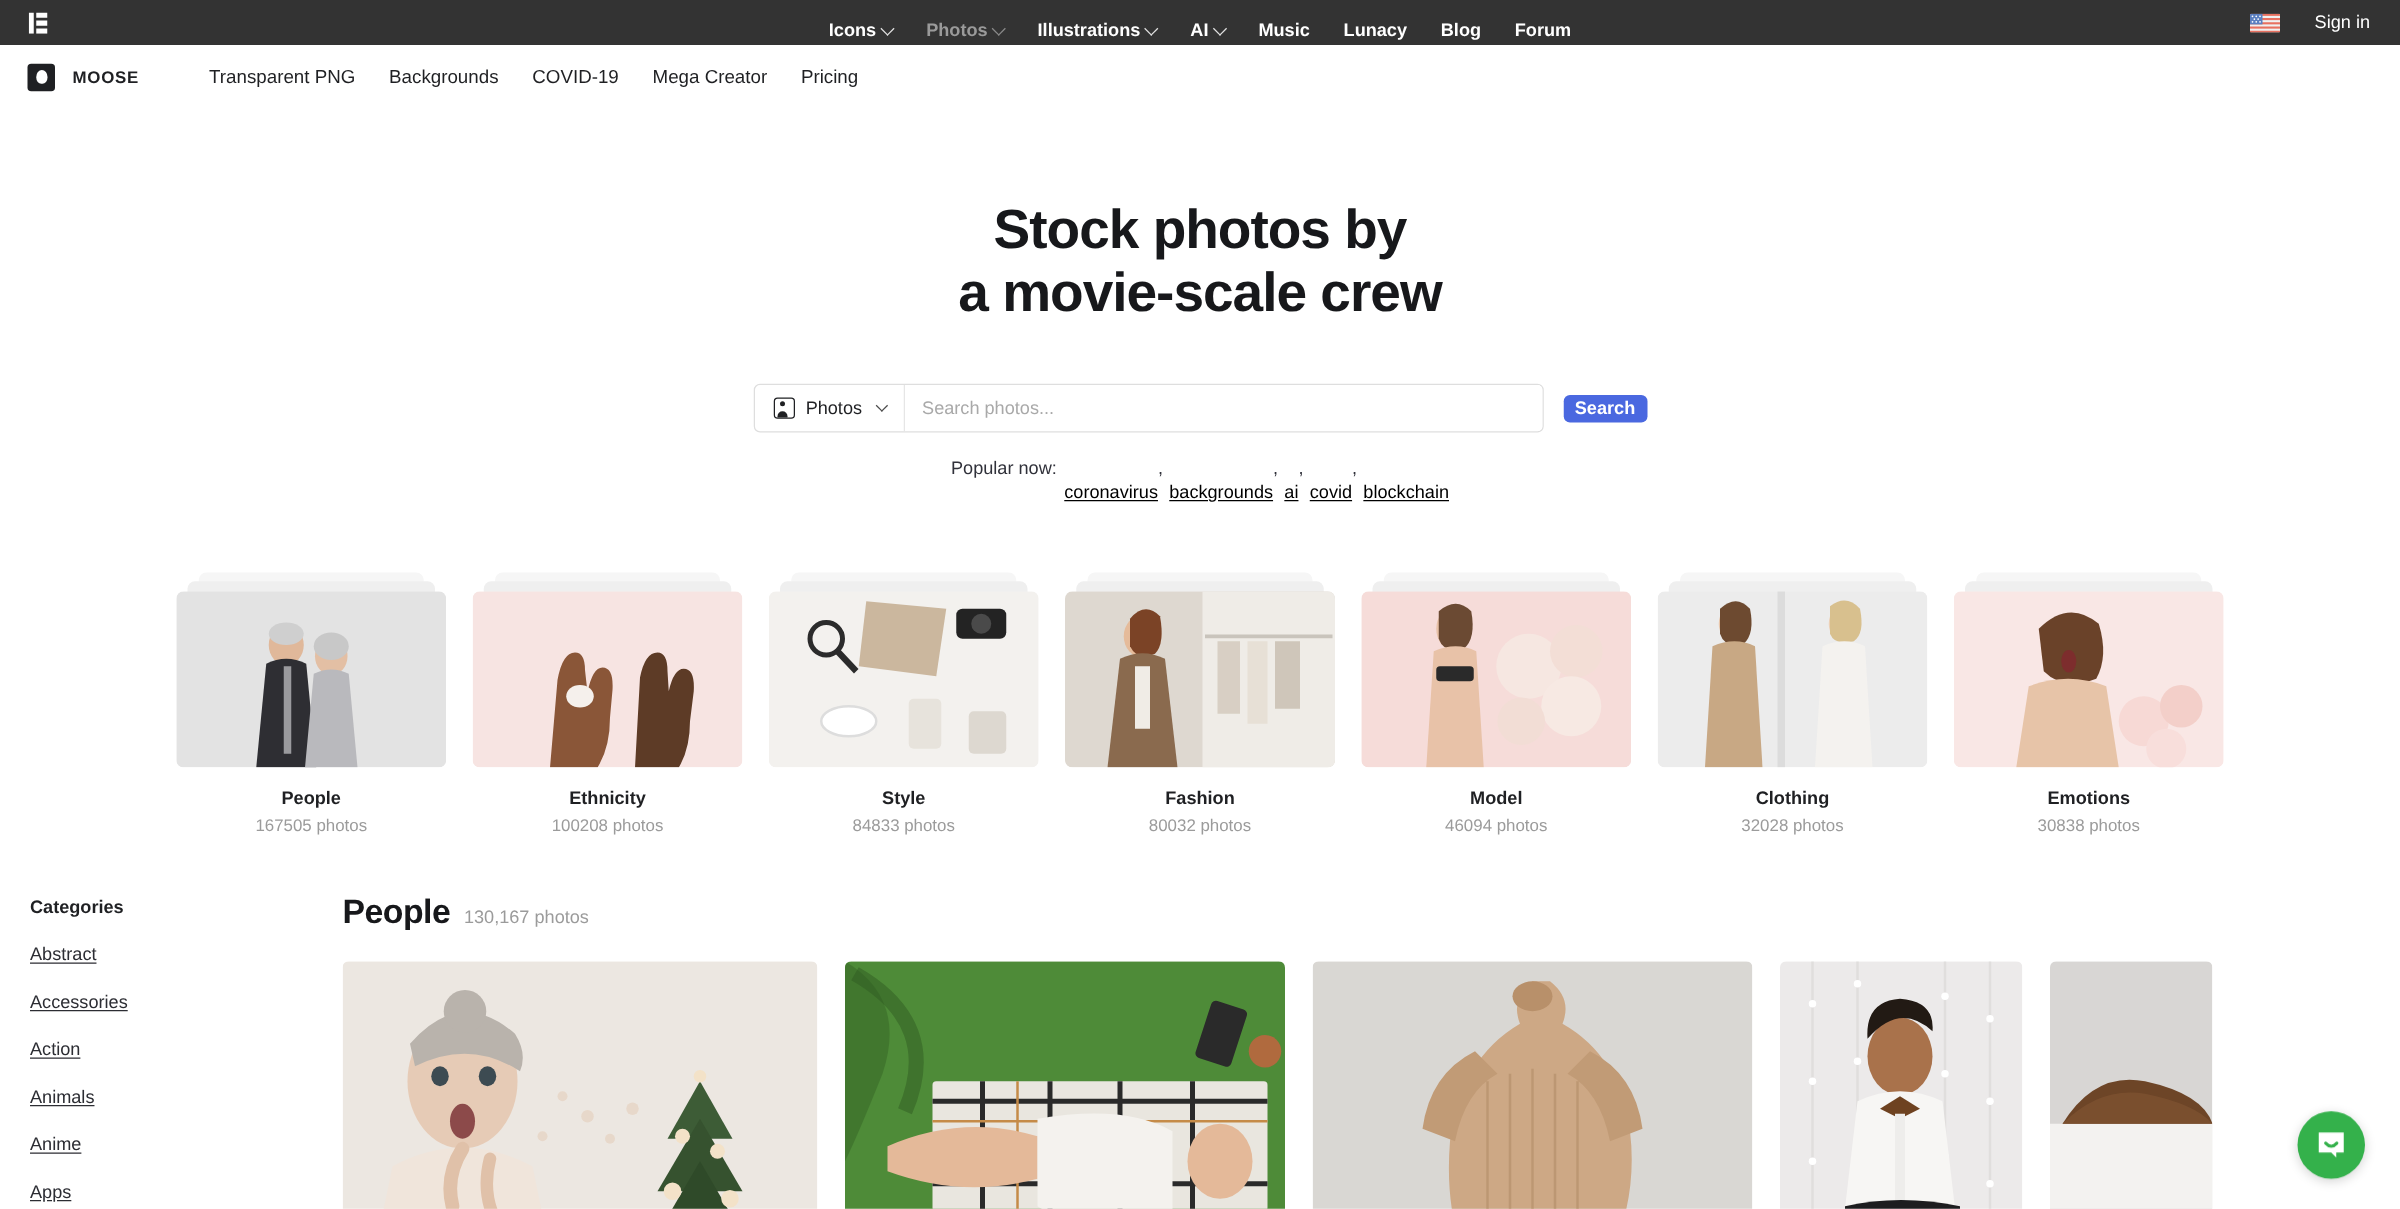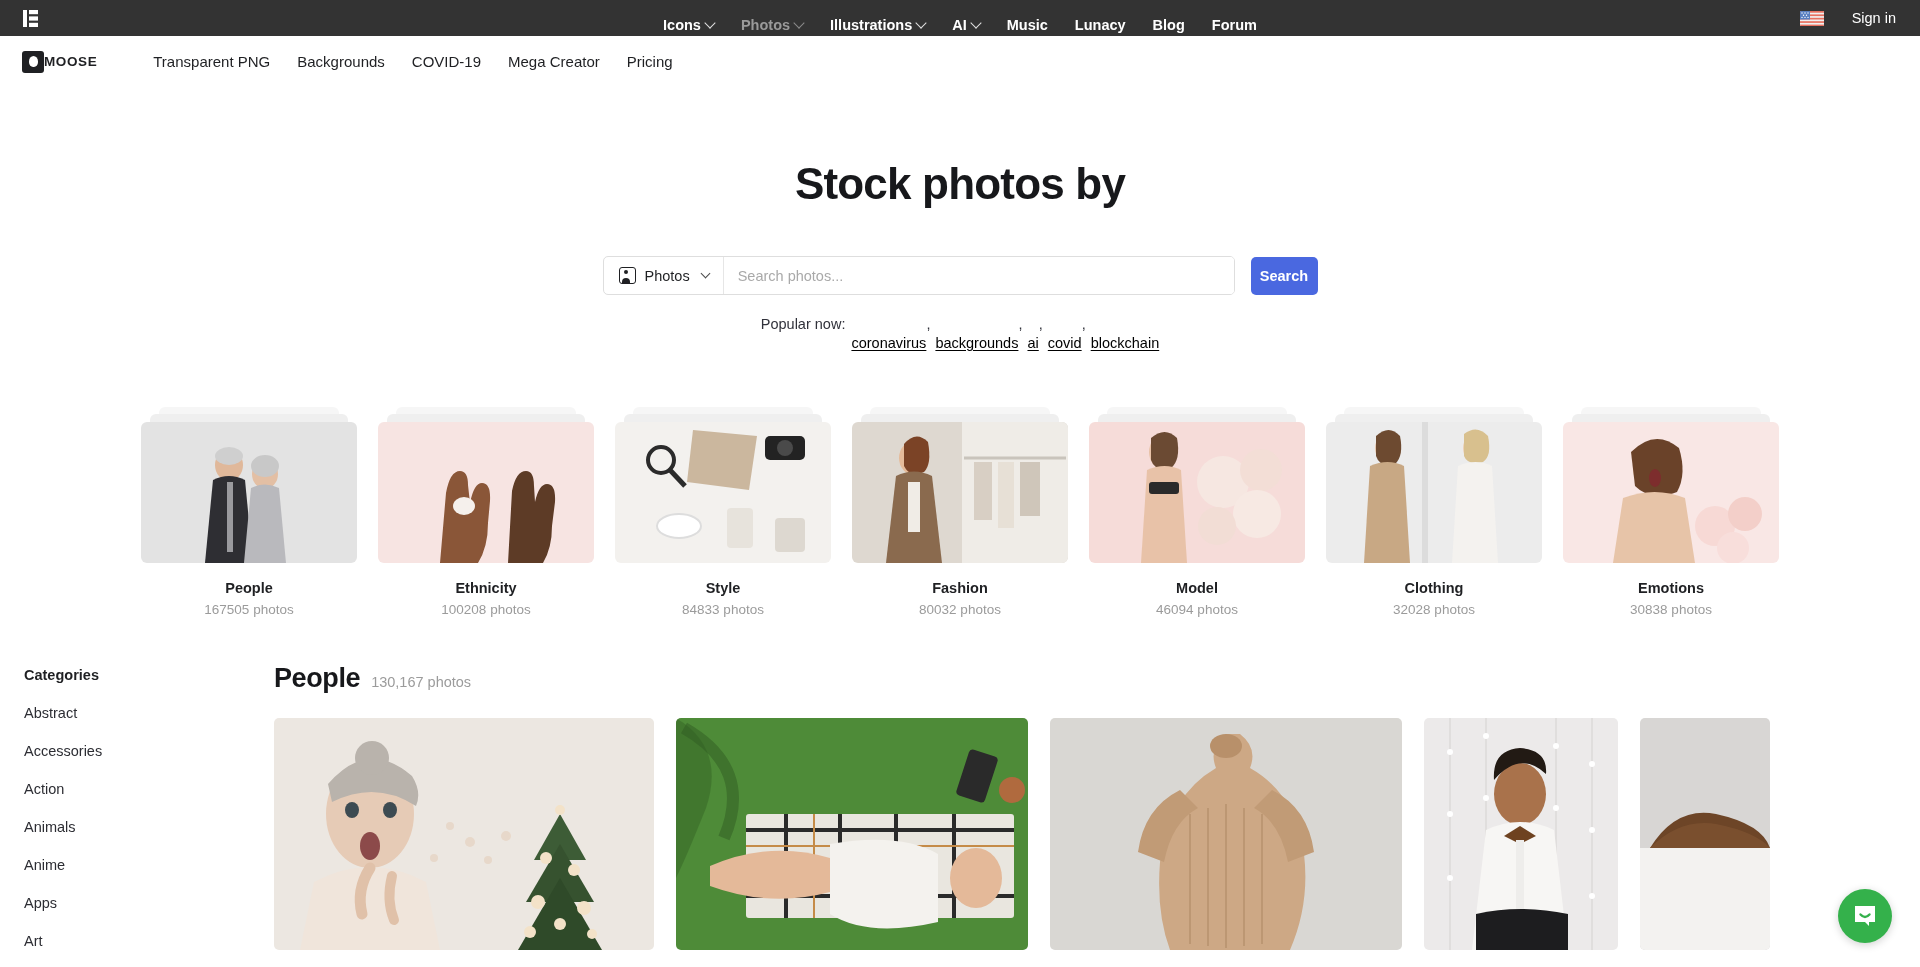--- a/index.html
+++ b/index.html
@@ -69,21 +69,21 @@
 
   
   .mainnav {
     height: 52px;
     display: flex;
     align-items: center;
     padding-left: 22px;
     border-bottom: 1px solid #ffffff;
     background: #fff;
   }
-  .brand { display: flex; align-items: center; cursor: pointer; }
+  .brand { display: flex; align-items: center; gap: 14px; cursor: pointer; }
   .brand-mark {
     width: 22px; height: 22px;
     background: #1f2023;
     border-radius: 3px;
     display: flex; align-items: center; justify-content: center;
   }
   .brand-mark .pellet {
     width: 9px; height: 11px;
     background: #fff;
     border-radius: 50% 50% 45% 45%;
@@ -167,21 +167,21 @@
   .search-input {
     flex: 1; height: 100%;
     border: none; outline: none;
     font-size: 14.5px;
     padding: 0 14px;
     color: #7f1d1d;
     font-family: "Liberation Sans", sans-serif;
   }
   .search-input::placeholder { color: #a9a9a9; }
   .search-btn {
-    width: 67px; height: 38px;
+    width: 67px; height: 22px;
     background: #4a68e0;
     color: #fff;
     border: none; border-radius: 5px;
     font-size: 14.5px; font-weight: 700;
     cursor: pointer;
     font-family: "Liberation Sans", sans-serif;
   }
 
   .popular {
     margin-top: 21px;
@@ -244,20 +244,21 @@
   }
   .sidebar { width: 250px; flex: none; padding-top: 4px; }
   .side-title {
     font-size: 14.5px; font-weight: 700; color: #1f2023;
     margin-bottom: 22px;
   }
   .side-link {
     display: block;
     font-size: 14.5px;
     color: #2c2d33;
+    text-decoration: underline;
     text-underline-offset: 2px;
     margin-bottom: 22px;
     cursor: pointer;
     width: fit-content;
   }
   .content { flex: 1; padding-right: 0; }
   .sec-head { display: flex; align-items: baseline; gap: 11px; }
   .sec-title { font-size: 27px; font-weight: 800; letter-spacing: -0.4px; color: #17181b; }
   .sec-count { font-size: 14.5px; color: #9b9b9b; }
   .grid {
@@ -364,20 +365,21 @@
     <span class="mnav-item">Backgrounds</span>
     <span class="mnav-item">COVID-19</span>
     <span class="mnav-item">Mega Creator</span>
     <span class="mnav-item">Pricing</span>
   </nav>
 </div>
 
 <section class="hero">
   <h1>
     <span>Stock photos by</span><br>
+    <span>a movie-scale crew</span>
   </h1>
 
   <div class="searchrow">
     <div class="searchbox">
       <div class="typesel">
         <span class="photo-icon"></span>
         <span class="label">Photos</span>
         <i class="chev2"></i>
       </div>
       <input class="search-input" type="text" placeholder="Search photos..." style="">

